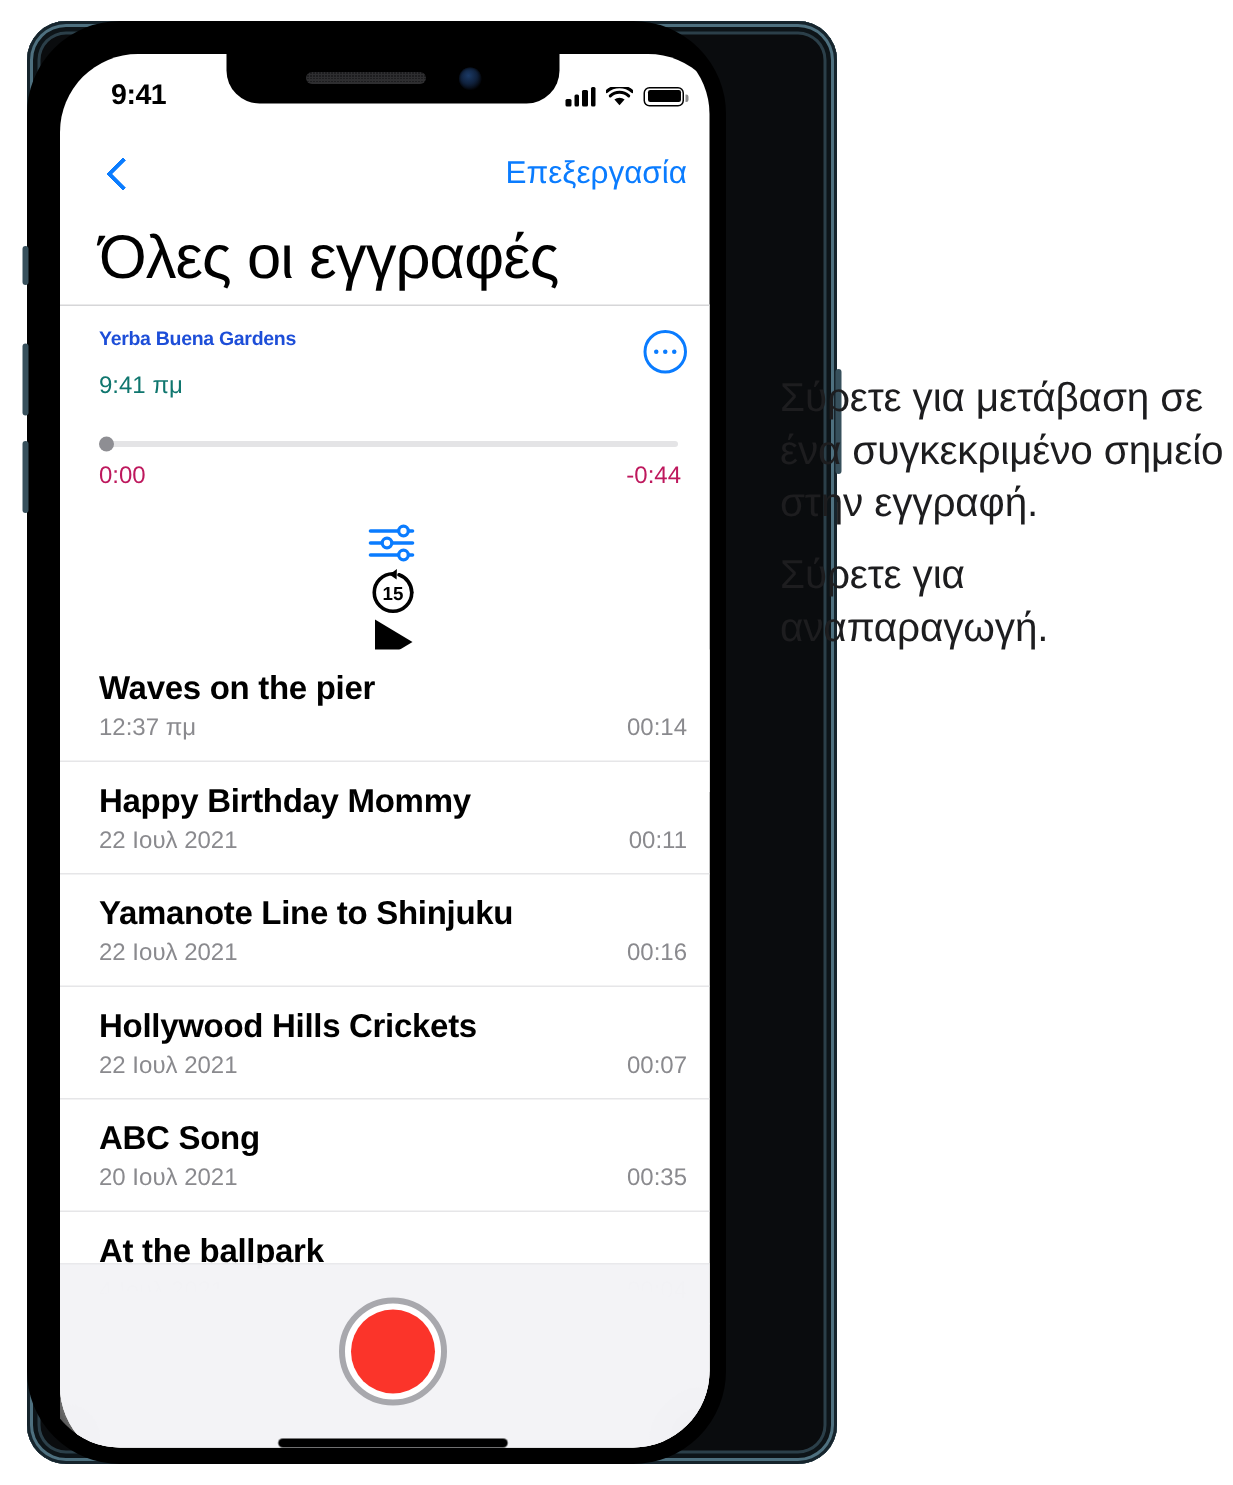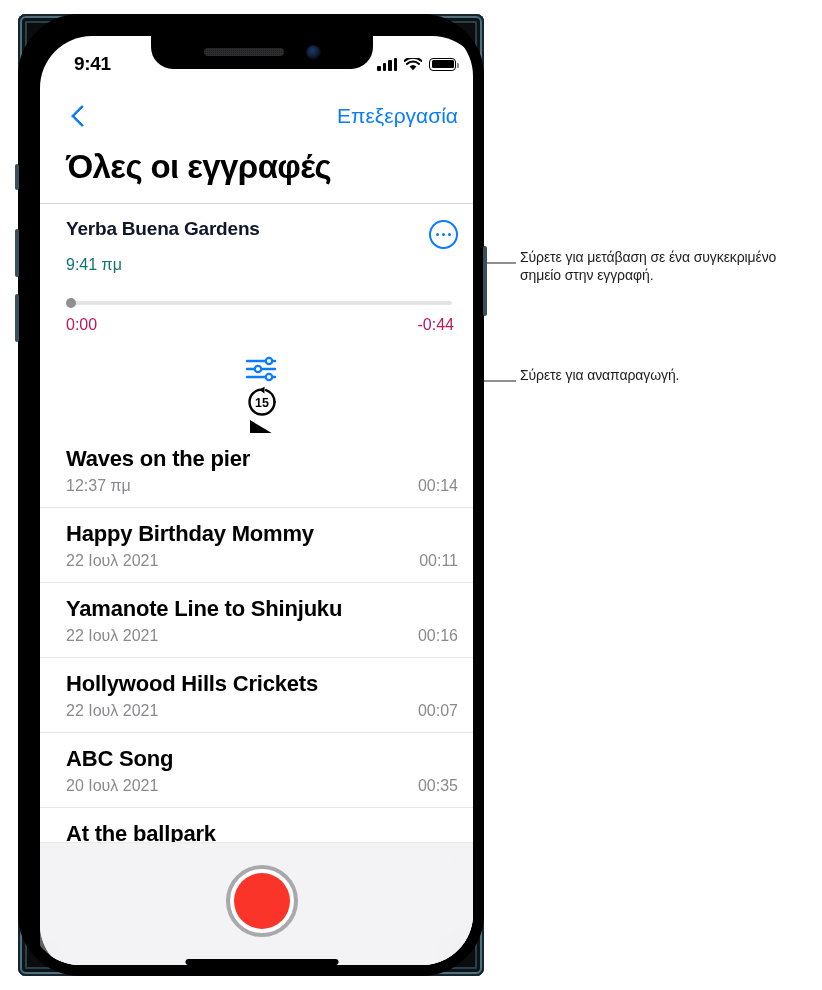--- a/index.html
+++ b/index.html
@@ -11,23 +11,23 @@
     font-family: "Liberation Sans", sans-serif;
     position: relative;
     overflow: hidden;
   }
 
   
   #phone-frame {
     position: absolute;
     left: 18px;
     top: 14px;
-    width: 466px;
+    width: 540px;
     height: 962px;
-    border-radius: 8px;
+    border-radius: 26px;
     background: #0a0c0e;
     box-shadow:
       inset 0 0 0 2px #16242c,
       inset 0 0 0 4px #4e707f,
       inset 0 0 0 7px #0d1418,
       inset 0 0 0 9px #2b3f49;
     padding-left: 14px;
   }
   #phone-bezel {
     position: absolute;
@@ -166,40 +166,40 @@
     margin-left: auto;
     font-size: 21px;
     color: #0a7cff;
     cursor: pointer;
   }
 
   
   #page-title {
     position: absolute;
     top: 112px; left: 26px;
-    font-size: 33px;
-    font-weight: bold;
+    font-size: 41px;
+    font-weight: normal;
     color: #000;
     letter-spacing: -0.6px;
   }
 
   
   #player-card {
     position: absolute;
     top: 167px; left: 0; right: 0;
     border-top: 1px solid #d6d6d8;
     border-bottom: 1px solid #d6d6d8;
     padding: 14px 26px 12px 26px;
     background: #fff;
   }
   #player-head { display: flex; align-items: flex-start; }
   #player-title {
-    font-size: 19px;
+    font-size: 13px;
     font-weight: bold;
-    color: #0f172a;
+    color: #1d4ed8;
     letter-spacing: -0.2px;
   }
   #player-sub {
     font-size: 16px;
     color: #0f766e;
     margin-top: 16px;
   }
   #more-button {
     margin-left: auto;
     margin-top: 2px;
@@ -340,21 +340,21 @@
     width: 153px; height: 6px;
     border-radius: 3px;
     background: #000;
     z-index: 40;
     cursor: pointer;
   }
 
   
   .callout-text {
     position: absolute;
-    font-size: 14px;
+    font-size: 27px;
     color: #1d1d1f;
     line-height: 1.30;
     letter-spacing: -0.1px;
   }
   #callout-1 { left: 520px; top: 248px; width: 300px; }
   #callout-2 { left: 520px; top: 366px; width: 300px; }
 
   #leaders { position: absolute; left: 0; top: 0; width: 822px; height: 990px; pointer-events: none; }
 </style>
 </head>

